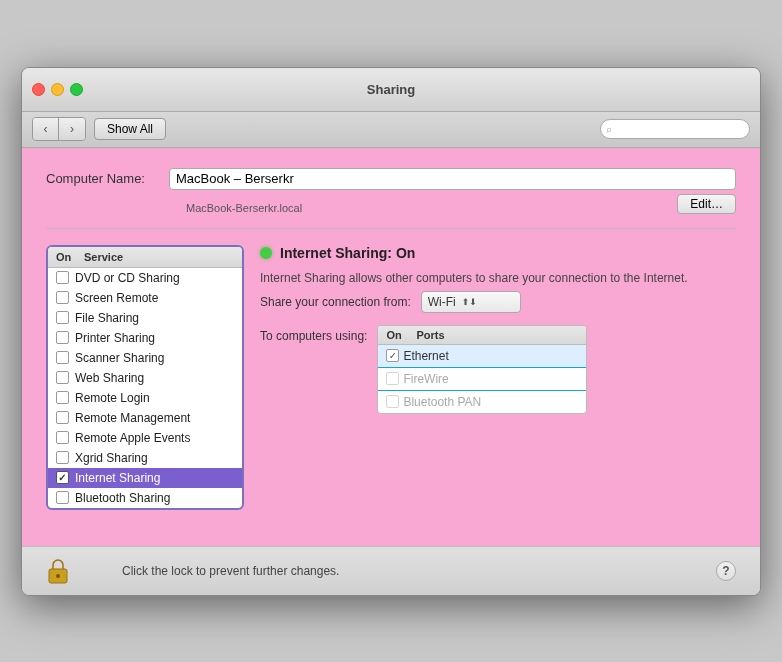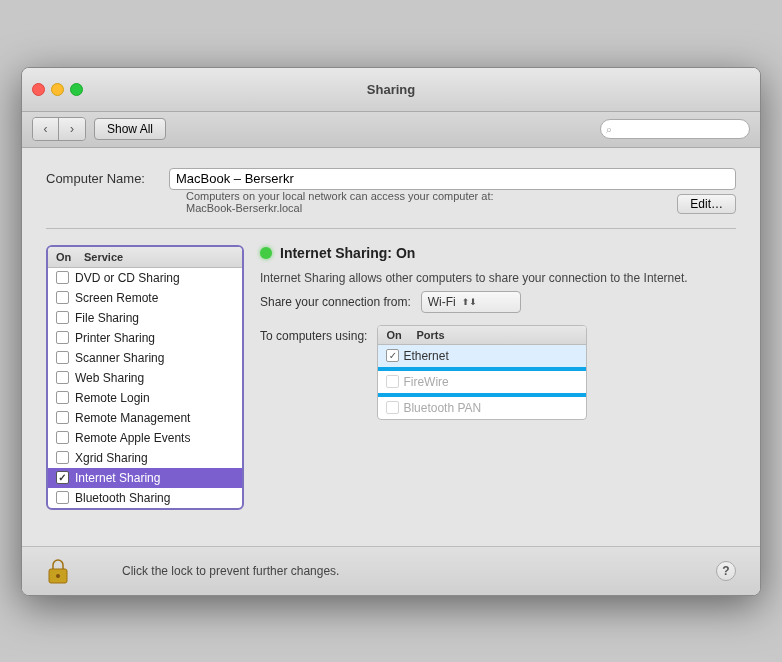--- a/index.html
+++ b/index.html
@@ -8,21 +8,21 @@
       font-size: 13px;
       background: #c8c8c8;
       display: flex;
       justify-content: center;
       align-items: center;
       width: 782px;
       height: 662px;
     }
     .window {
       width: 740px;
-      background: #e5e5e5;
+      background: #f9a8d4;
       border-radius: 8px;
       box-shadow: 0 10px 40px rgba(0,0,0,0.5), inset 0 1px 0 rgba(255,255,255,0.8);
       overflow: hidden;
       border: 1px solid #888;
     }
     .titlebar {
       height: 44px;
       background: linear-gradient(to bottom, #e8e8e8, #d0d0d0);
       border-bottom: 1px solid #aaa;
       display: flex;
@@ -297,21 +297,21 @@
       background: linear-gradient(to bottom, #e8e8e8, #d8d8d8);
       border-bottom: 1px solid #bbb;
       padding: 3px 8px;
     }
     .ports-col-on { width: 30px; font-size: 11px; color: #333; font-weight: bold; }
     .ports-col-port { flex: 1; font-size: 11px; color: #333; font-weight: bold; }
     .port-row {
       display: flex;
       align-items: center;
       padding: 4px 8px;
-      border-bottom: 4px solid #0ea5e9;
+      border-bottom: 1px solid #0ea5e9;
       font-size: 12px;
       color: #333;
     }
     .port-row.selected { background: #ddeeff; }
     .port-row:last-child { border-bottom: none; }
     .port-checkbox {
       width: 13px;
       height: 13px;
       border: 1px solid #999;
       border-radius: 2px;
@@ -393,21 +393,20 @@
 
   <div class="content">
 
     <div class="computer-name-row">
       <label class="computer-name-label">Computer Name:</label>
       <input class="computer-name-input" type="text" value="MacBook – Berserkr" style="">
     </div>
     <div style="display:flex; align-items:center; margin-left:140px; margin-bottom:10px; gap:10px;">
       <div style="flex:1;">
         <div class="computer-name-sub" style="margin-left:0;">
-          <span>Computers on your local network can access your computer at:</span>
           <br>
           <span>MacBook-Berserkr.local</span>
         </div>
       </div>
       <button class="edit-btn">Edit…</button>
     </div>
 
     <div class="divider"></div>
 
     <div class="main-area">

